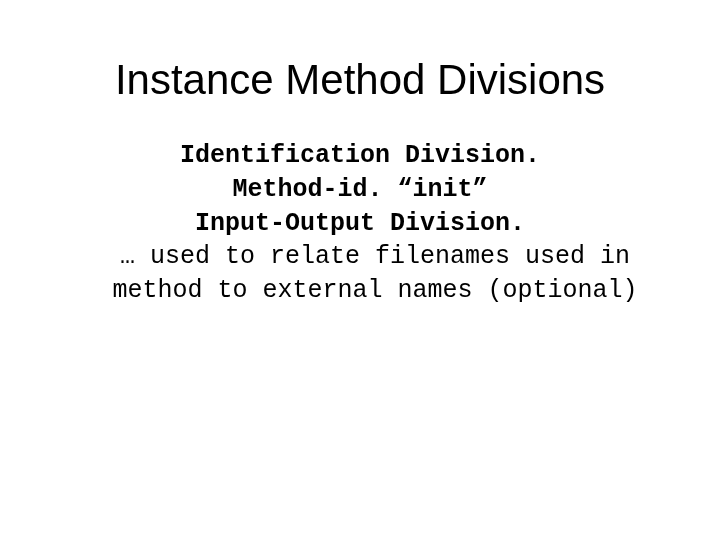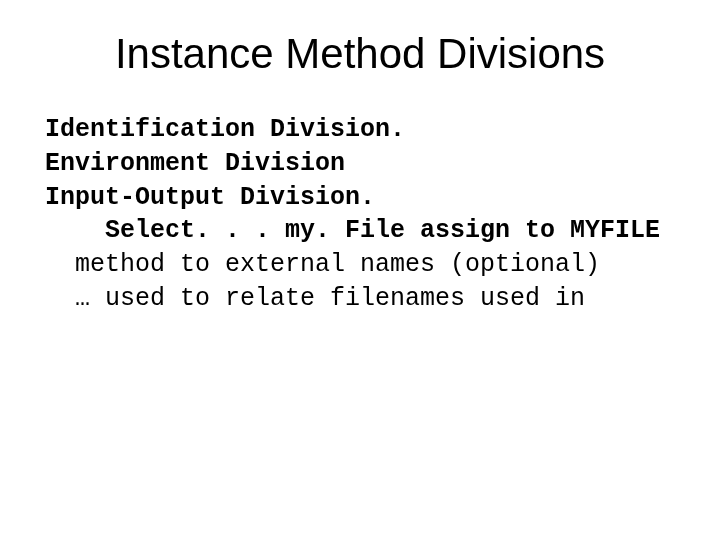--- a/index.html
+++ b/index.html
@@ -1,33 +1,35 @@
 <!DOCTYPE html>
 <html><head>
   <meta charset="utf-8">
   <style>
     * {
       margin: 0;
       padding: 0;
       box-sizing: border-box;
+      text-align: center;
     }
     body {
       width: 720px;
       height: 540px;
       background: #ffffff;
       padding: 30px 45px;
       font-family: Arial, Helvetica, sans-serif;
     }
     .title {
       font-size: 42px;
       font-weight: normal;
       text-align: center;
       margin-bottom: 35px;
       color: #000;
       letter-spacing: 0px;
+      margin-top: 26px;
     }
     .code-block {
       font-family: "Courier New", Courier, monospace;
       font-size: 25px;
       font-weight: bold;
       color: #000;
       line-height: 1.35;
     }
     .code-line {
       white-space: pre;
@@ -44,21 +46,20 @@
       padding-left: 30px;
     }
   </style>
 </head>
 <body>
 
 <h1 class="title">Instance Method Divisions</h1>
 
 <div class="code-block">
   <div class="code-line">Identification Division.</div>
-  <div class="code-line">Environment Division</div>
+  <div class="code-line">Method-id. “init”</div>
   <div class="code-line">Input-Output Division.</div>
-  <div class="code-line indent">Select. . . my. File assign to MYFILE</div>
 </div>
 
 <div>
+  <div class="note">… used to relate filenames used in</div>
   <div class="note">method to external names (optional)</div>
-  <div class="note">… used to relate filenames used in</div>
 </div>
 
 </body></html>

